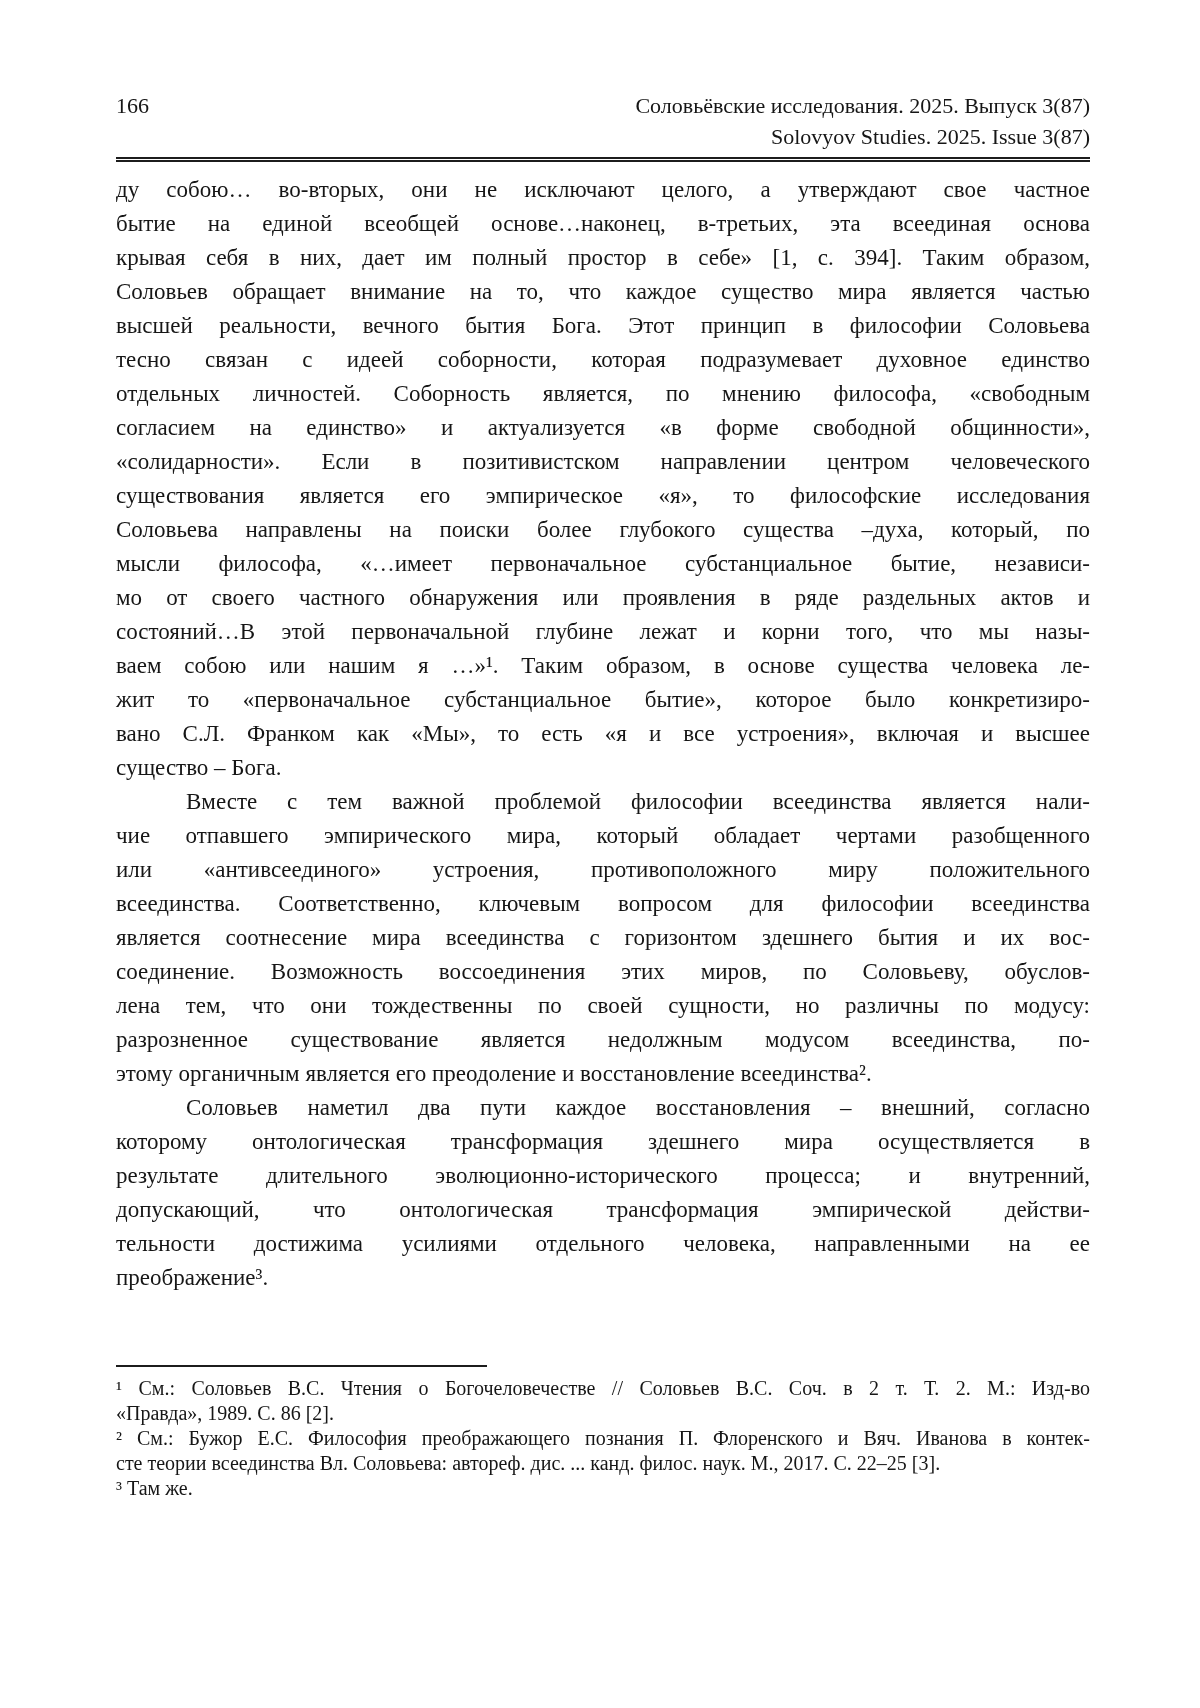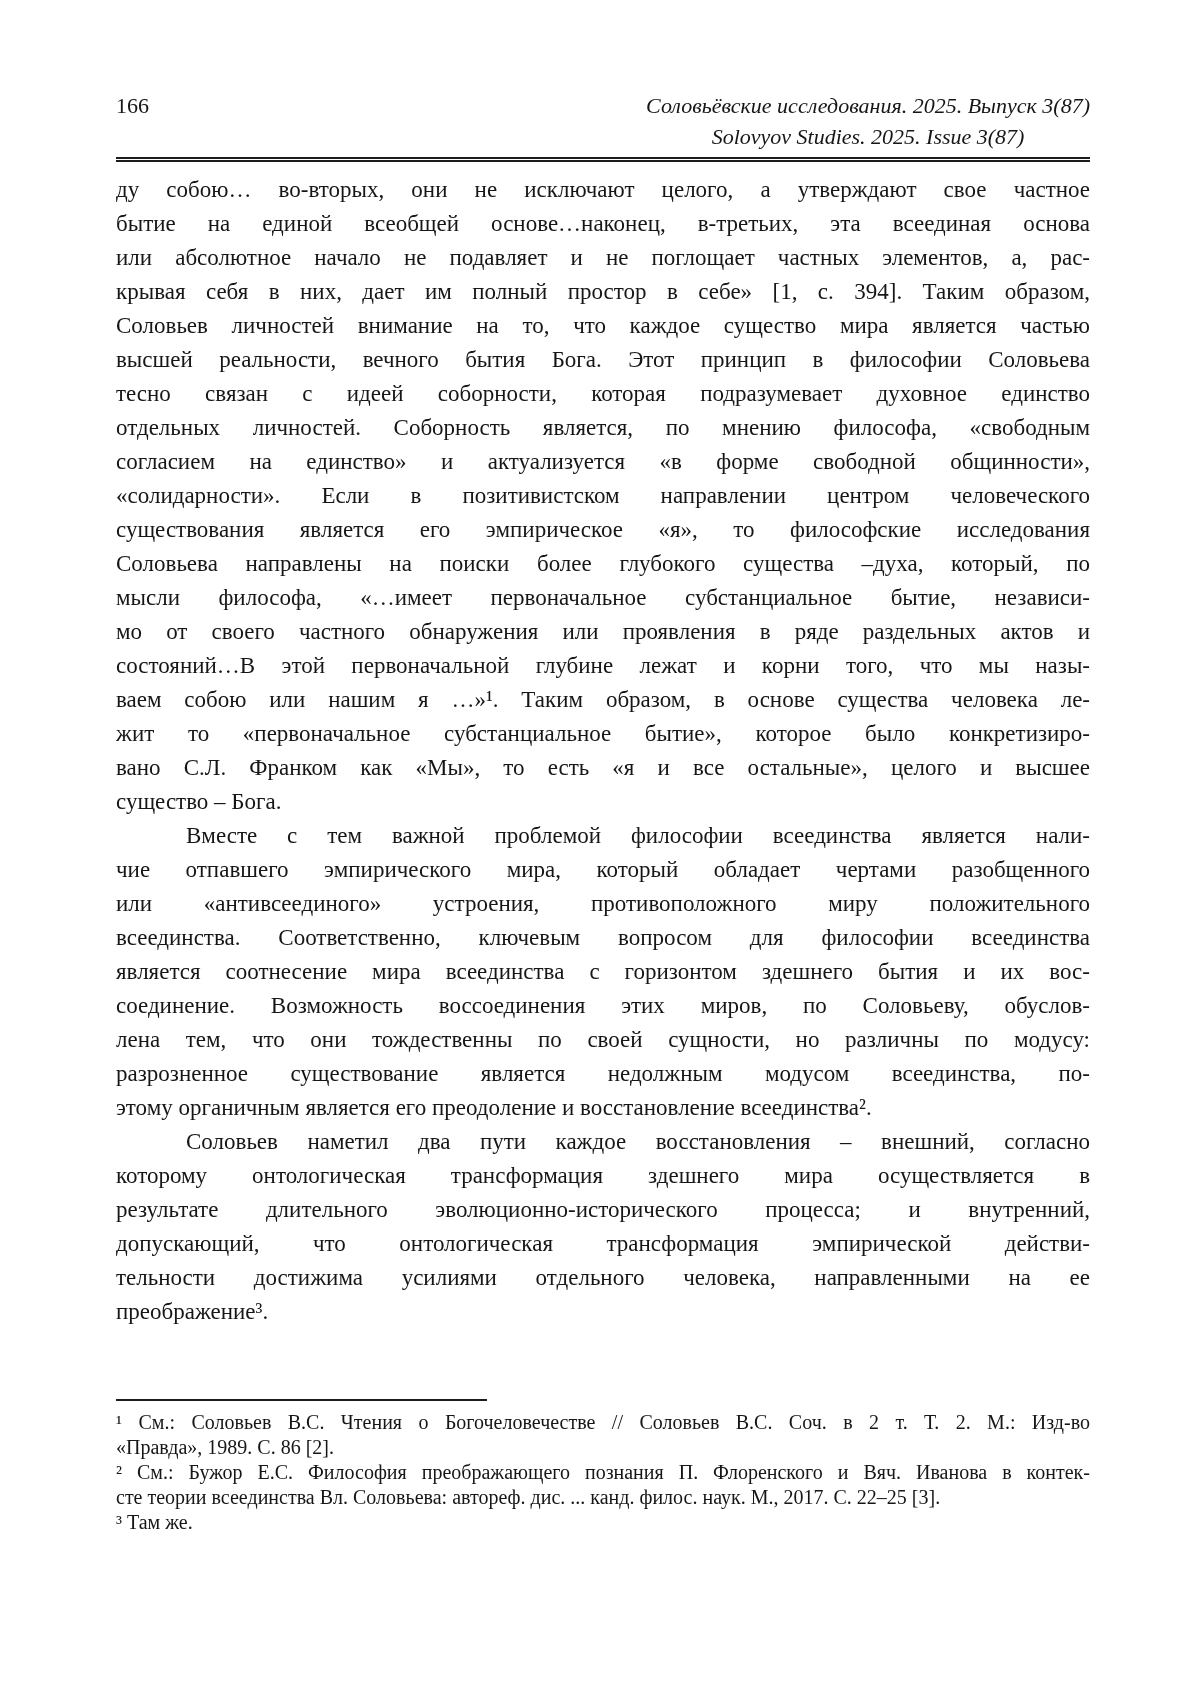--- a/index.html
+++ b/index.html
@@ -19,22 +19,21 @@
   
   .header{
     display:flex;
     justify-content:space-between;
     align-items:flex-start;
     font-size:22px;
     line-height:31px;
   }
   .page-number{font-style:normal;}
   .journal{
-    text-align:center;
-    font-style:italic;
+    text-align:right;
     white-space:nowrap;
   }
   .header-rule{
     margin-top:5px;
     height:0;
     border-bottom:5px double #1c1c1c;
   }
   
   .body-text{
     margin-top:11px;
@@ -85,36 +84,35 @@
         <div>Соловьёвские исследования. 2025. Выпуск 3(87)</div>
         <div>Solovyov Studies. 2025. Issue 3(87)</div>
       </div>
     </div>
 
     <div class="header-rule"></div>
 
     <div class="body-text">
         <div class="line">ду собою… во-вторых, они не исключают целого, а утверждают свое частное</div>
         <div class="line">бытие на единой всеобщей основе…наконец, в-третьих, эта всеединая основа</div>
-        <div class="line">или абсолютное начало не подавляет и не поглощает частных элементов, а, рас-</div>
         <div class="line">крывая себя в них, дает им полный простор в себе» [1, с. 394]. Таким образом,</div>
-        <div class="line">Соловьев личностей внимание на то, что каждое существо мира является частью</div>
+        <div class="line">Соловьев обращает внимание на то, что каждое существо мира является частью</div>
         <div class="line">высшей реальности, вечного бытия Бога. Этот принцип в философии Соловьева</div>
         <div class="line">тесно связан с идеей соборности, которая подразумевает духовное единство</div>
         <div class="line">отдельных личностей. Соборность является, по мнению философа, «свободным</div>
         <div class="line">согласием на единство» и актуализуется «в форме свободной общинности»,</div>
         <div class="line">«солидарности». Если в позитивистском направлении центром человеческого</div>
         <div class="line">существования является его эмпирическое «я», то философские исследования</div>
         <div class="line">Соловьева направлены на поиски более глубокого существа –духа, который, по</div>
         <div class="line">мысли философа, «…имеет первоначальное субстанциальное бытие, независи-</div>
         <div class="line">мо от своего частного обнаружения или проявления в ряде раздельных актов и</div>
         <div class="line">состояний…В этой первоначальной глубине лежат и корни того, что мы назы-</div>
         <div class="line">ваем собою или нашим я …»¹. Таким образом, в основе существа человека ле-</div>
         <div class="line">жит то «первоначальное субстанциальное бытие», которое было конкретизиро-</div>
-        <div class="line">вано С.Л. Франком как «Мы», то есть «я и все остальные», целого и высшее</div>
+        <div class="line">вано С.Л. Франком как «Мы», то есть «я и все устроения», включая и высшее</div>
         <div class="line end">существо – Бога.</div>
         <div class="line indent">Вместе с тем важной проблемой философии всеединства является нали-</div>
         <div class="line">чие отпавшего эмпирического мира, который обладает чертами разобщенного</div>
         <div class="line">или «антивсеединого» устроения, противоположного миру положительного</div>
         <div class="line">всеединства. Соответственно, ключевым вопросом для философии всеединства</div>
         <div class="line">является соотнесение мира всеединства с горизонтом здешнего бытия и их вос-</div>
         <div class="line">соединение. Возможность воссоединения этих миров, по Соловьеву, обуслов-</div>
         <div class="line">лена тем, что они тождественны по своей сущности, но различны по модусу:</div>
         <div class="line">разрозненное существование является недолжным модусом всеединства, по-</div>
         <div class="line end">этому органичным является его преодоление и восстановление всеединства².</div>

